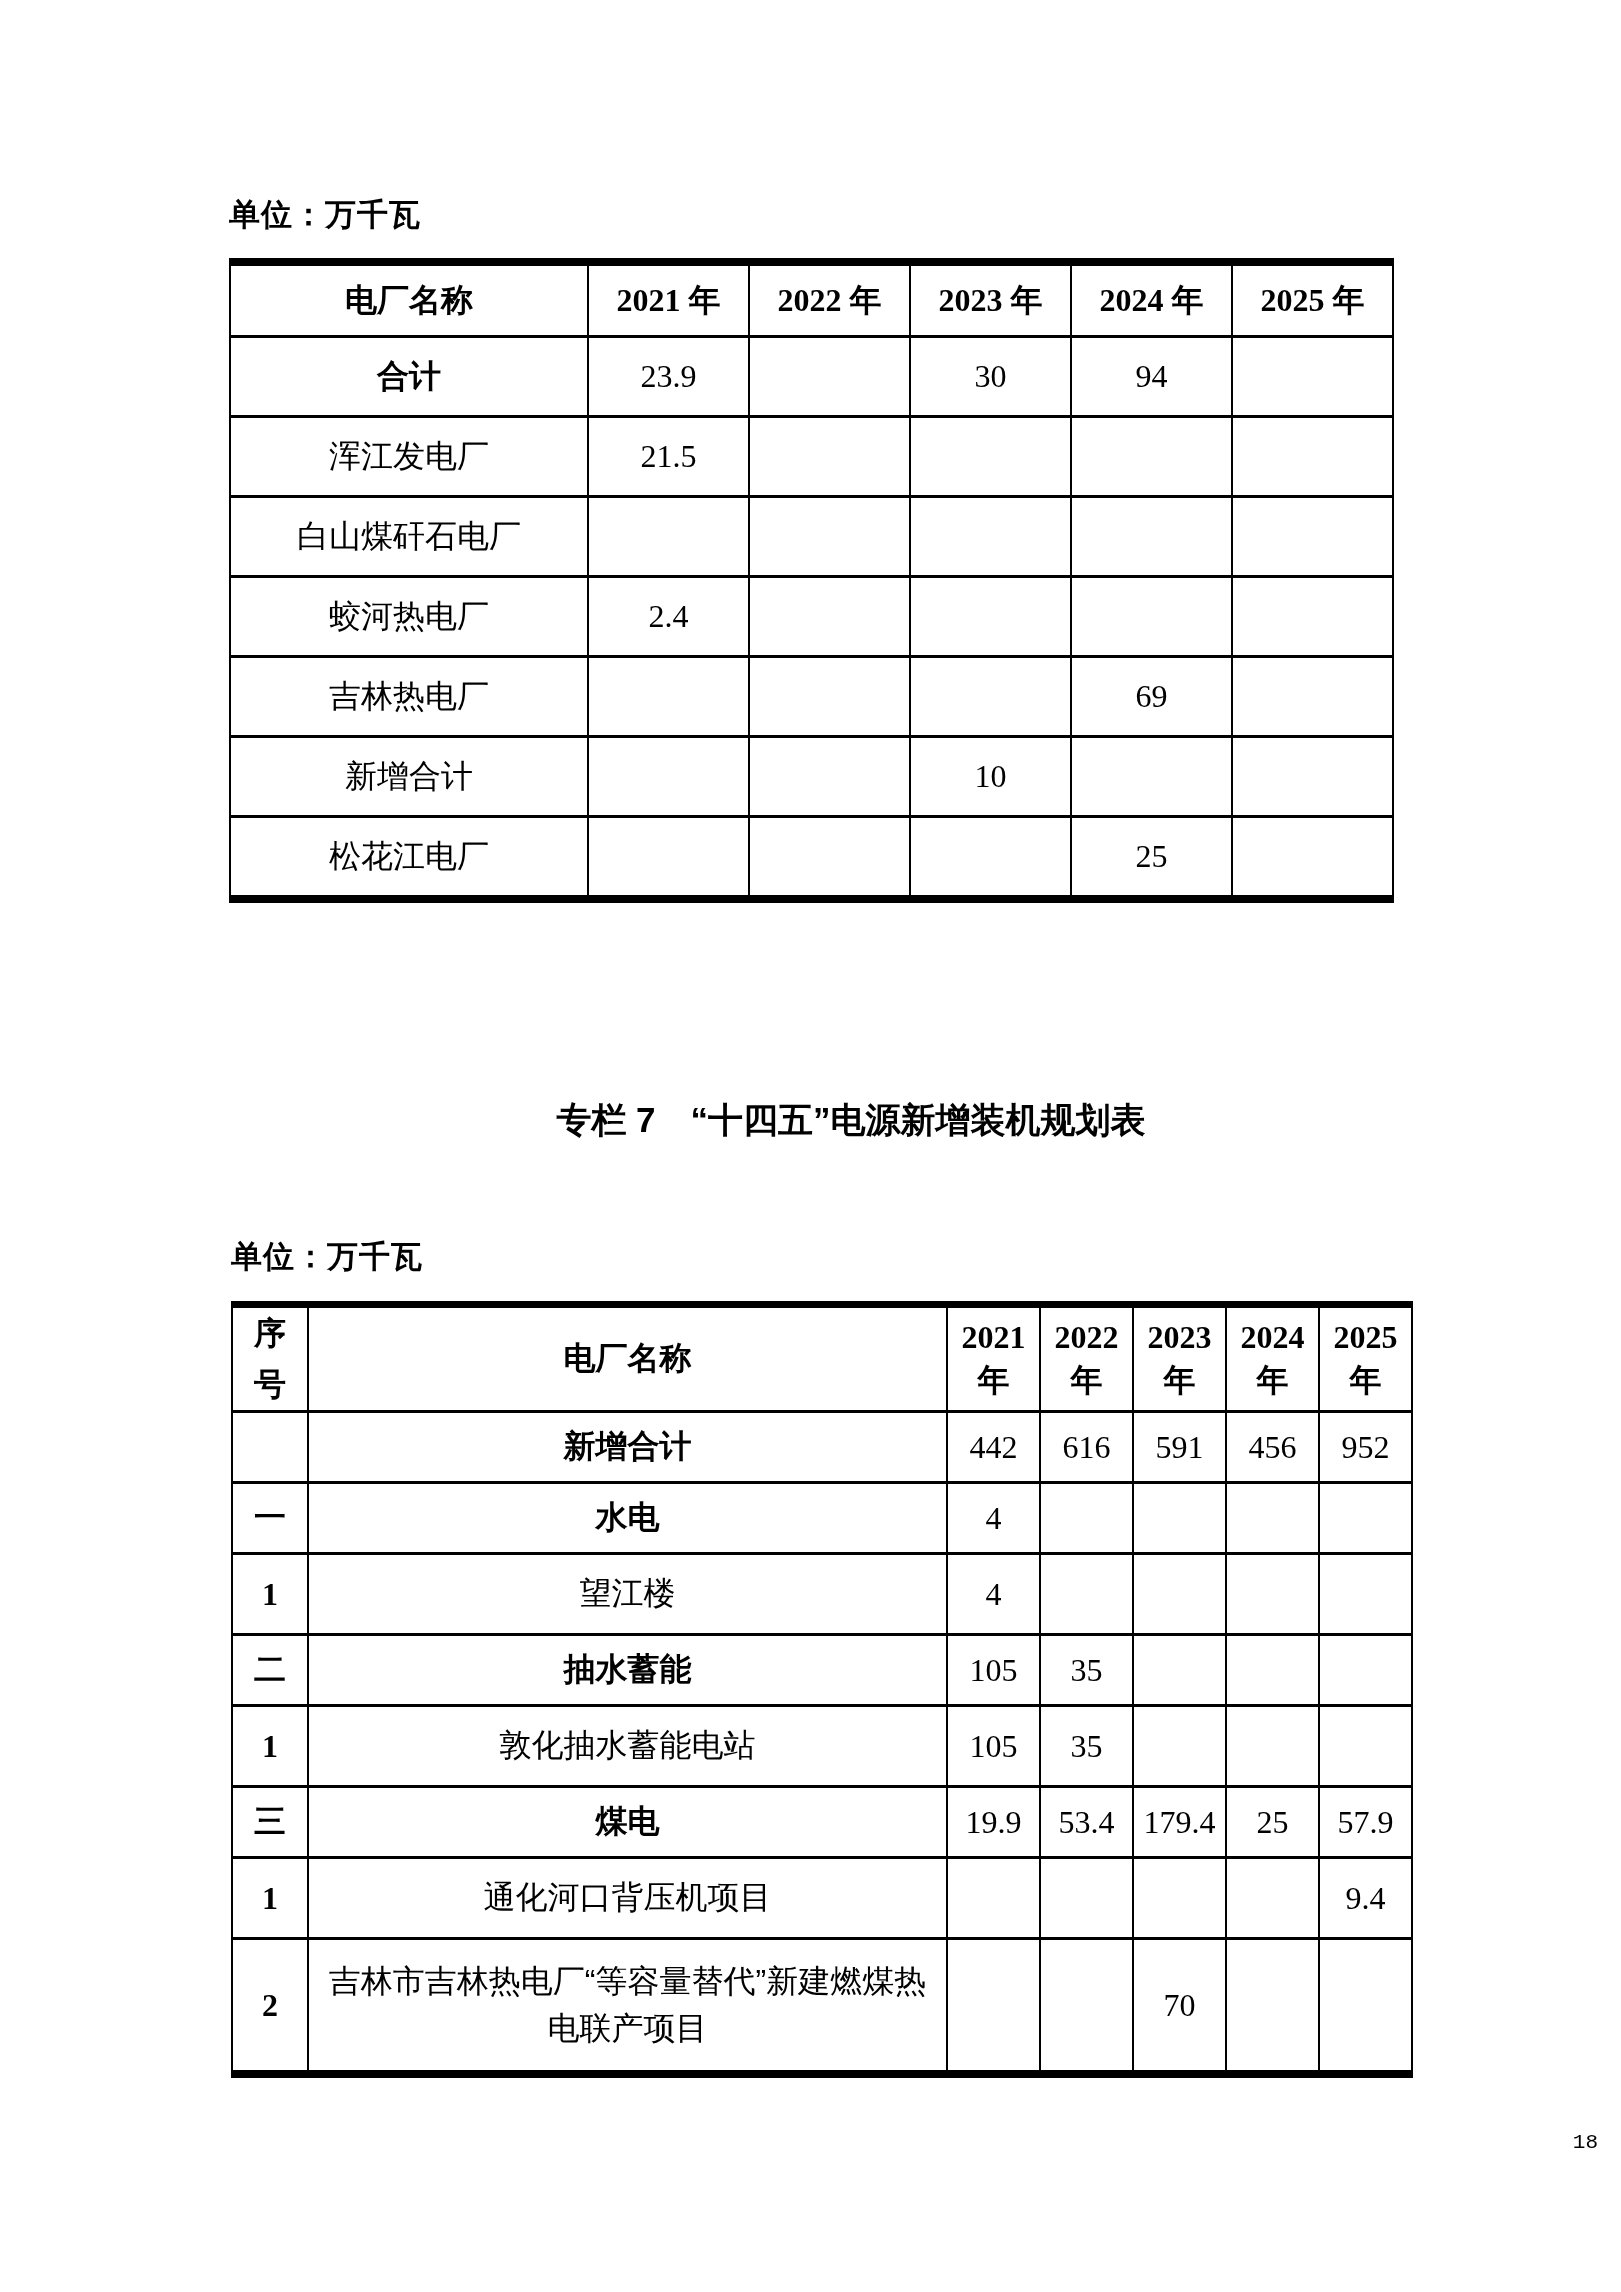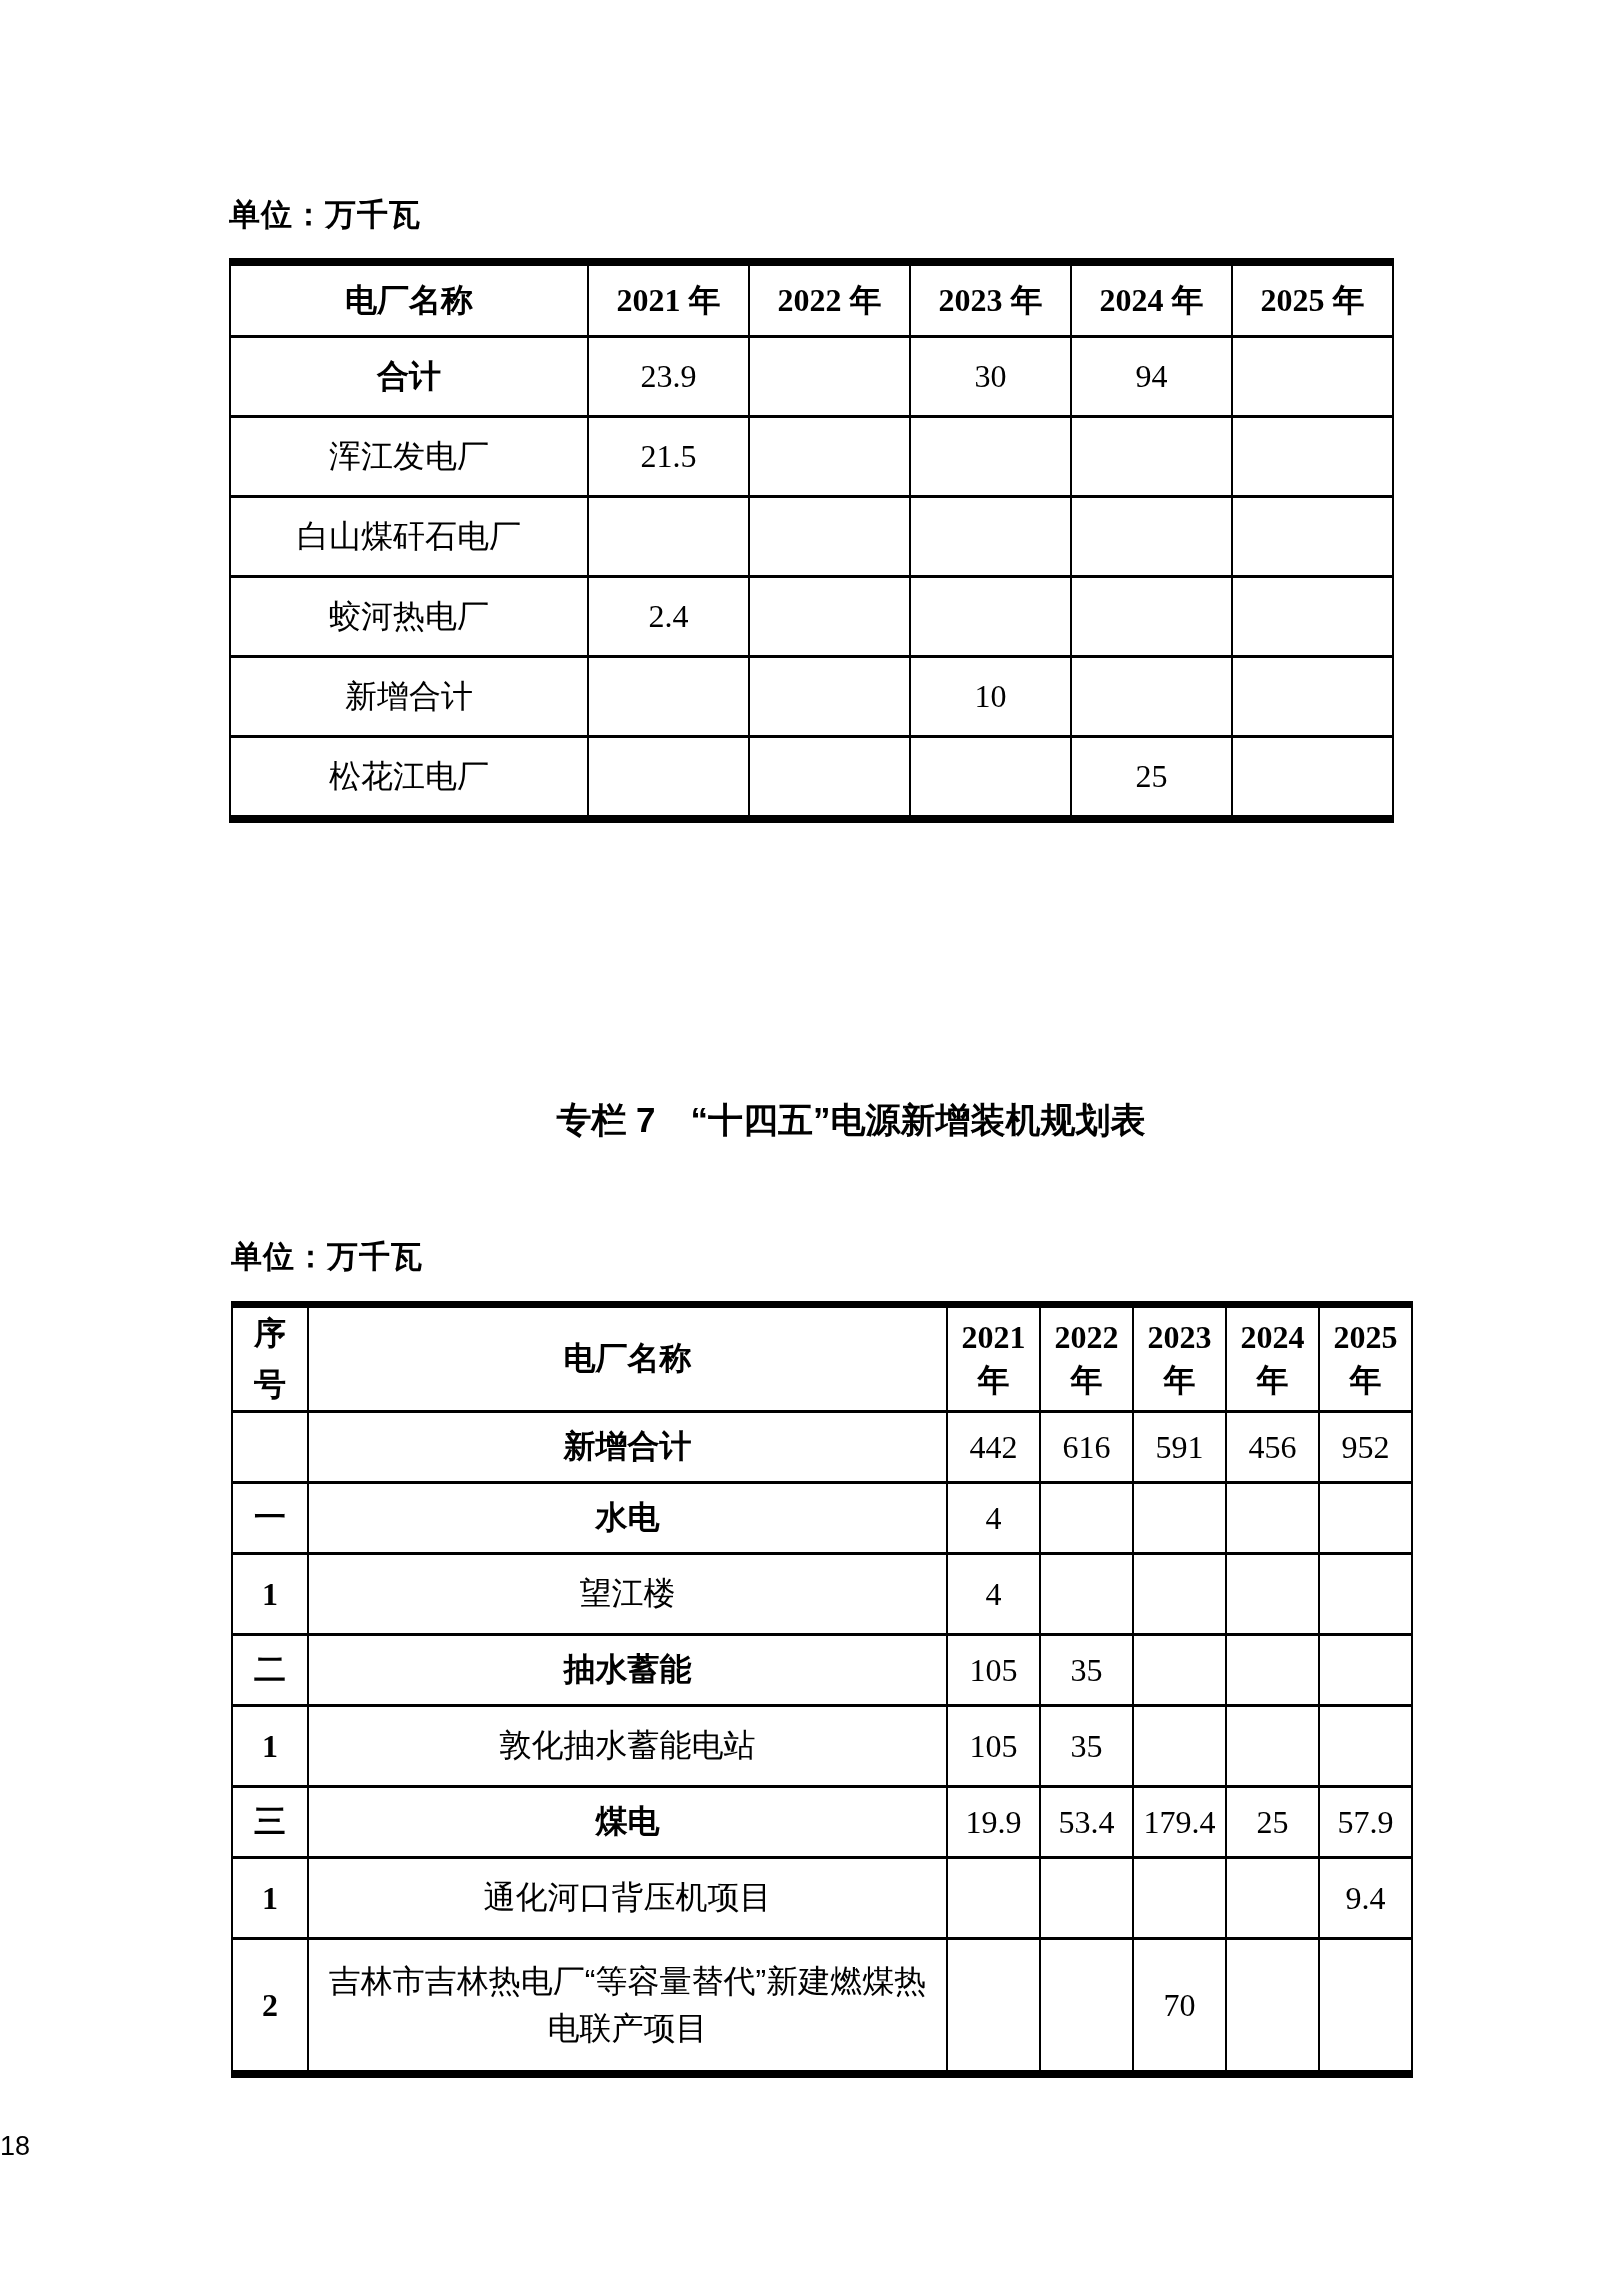--- a/index.html
+++ b/index.html
@@ -41,22 +41,22 @@
   #t2 tbody tr:nth-child(5) td,
   #t2 tbody tr:nth-child(7) td { height:78px; }
   #t2 tbody tr:nth-child(8) td { height:130px; line-height:47px; }
   .num  { font-family:"Liberation Serif", serif; font-weight:normal; }
   .hnum { font-family:"Liberation Serif", serif; font-weight:bold; }
   .ysp  { margin-left:7.8px; font-weight:bold; }
   .stack { display:block; line-height:43px; }
   .idx-stack { display:block; line-height:51px; }
   .bold-cjk { font-weight:bold; }
   .page-num {
-    position:absolute; left:0; width:1598px; top:2131px; text-align:left;
-    font-family:Liberation Sans, sans-serif; font-size:27px;
+    position:absolute; left:0; width:1598px; top:2131px; text-align:right;
+    font-family:Liberation Mono, monospace; font-size:21px;
   }
 </style>
 </head>
 <body>
 
 <div class="page">
 
   <div id="unit-top" class="unit-label">单位：万千瓦</div>
 
   <table id="t1">
@@ -102,20 +102,28 @@
         <td class="num"></td>
         <td class="num"></td>
         <td class="num"></td>
       </tr>
       <tr>
         <td>蛟河热电厂</td>
         <td class="num">2.4</td>
         <td class="num"></td>
         <td class="num"></td>
         <td class="num"></td>
+        <td class="num"></td>
+      </tr>
+      <tr>
+        <td>吉林热电厂</td>
+        <td class="num"></td>
+        <td class="num"></td>
+        <td class="num"></td>
+        <td class="num">69</td>
         <td class="num"></td>
       </tr>
       <tr>
         <td>新增合计</td>
         <td class="num"></td>
         <td class="num"></td>
         <td class="num">10</td>
         <td class="num"></td>
         <td class="num"></td>
       </tr>

